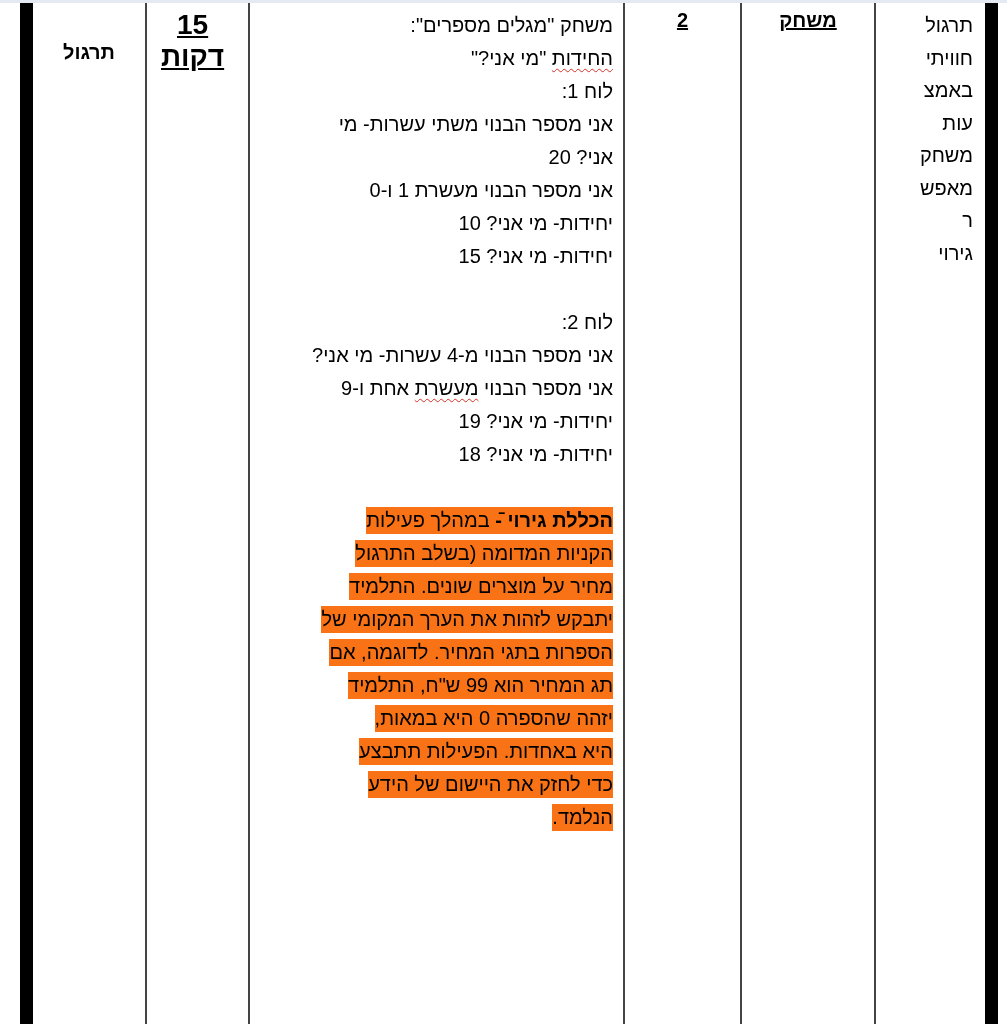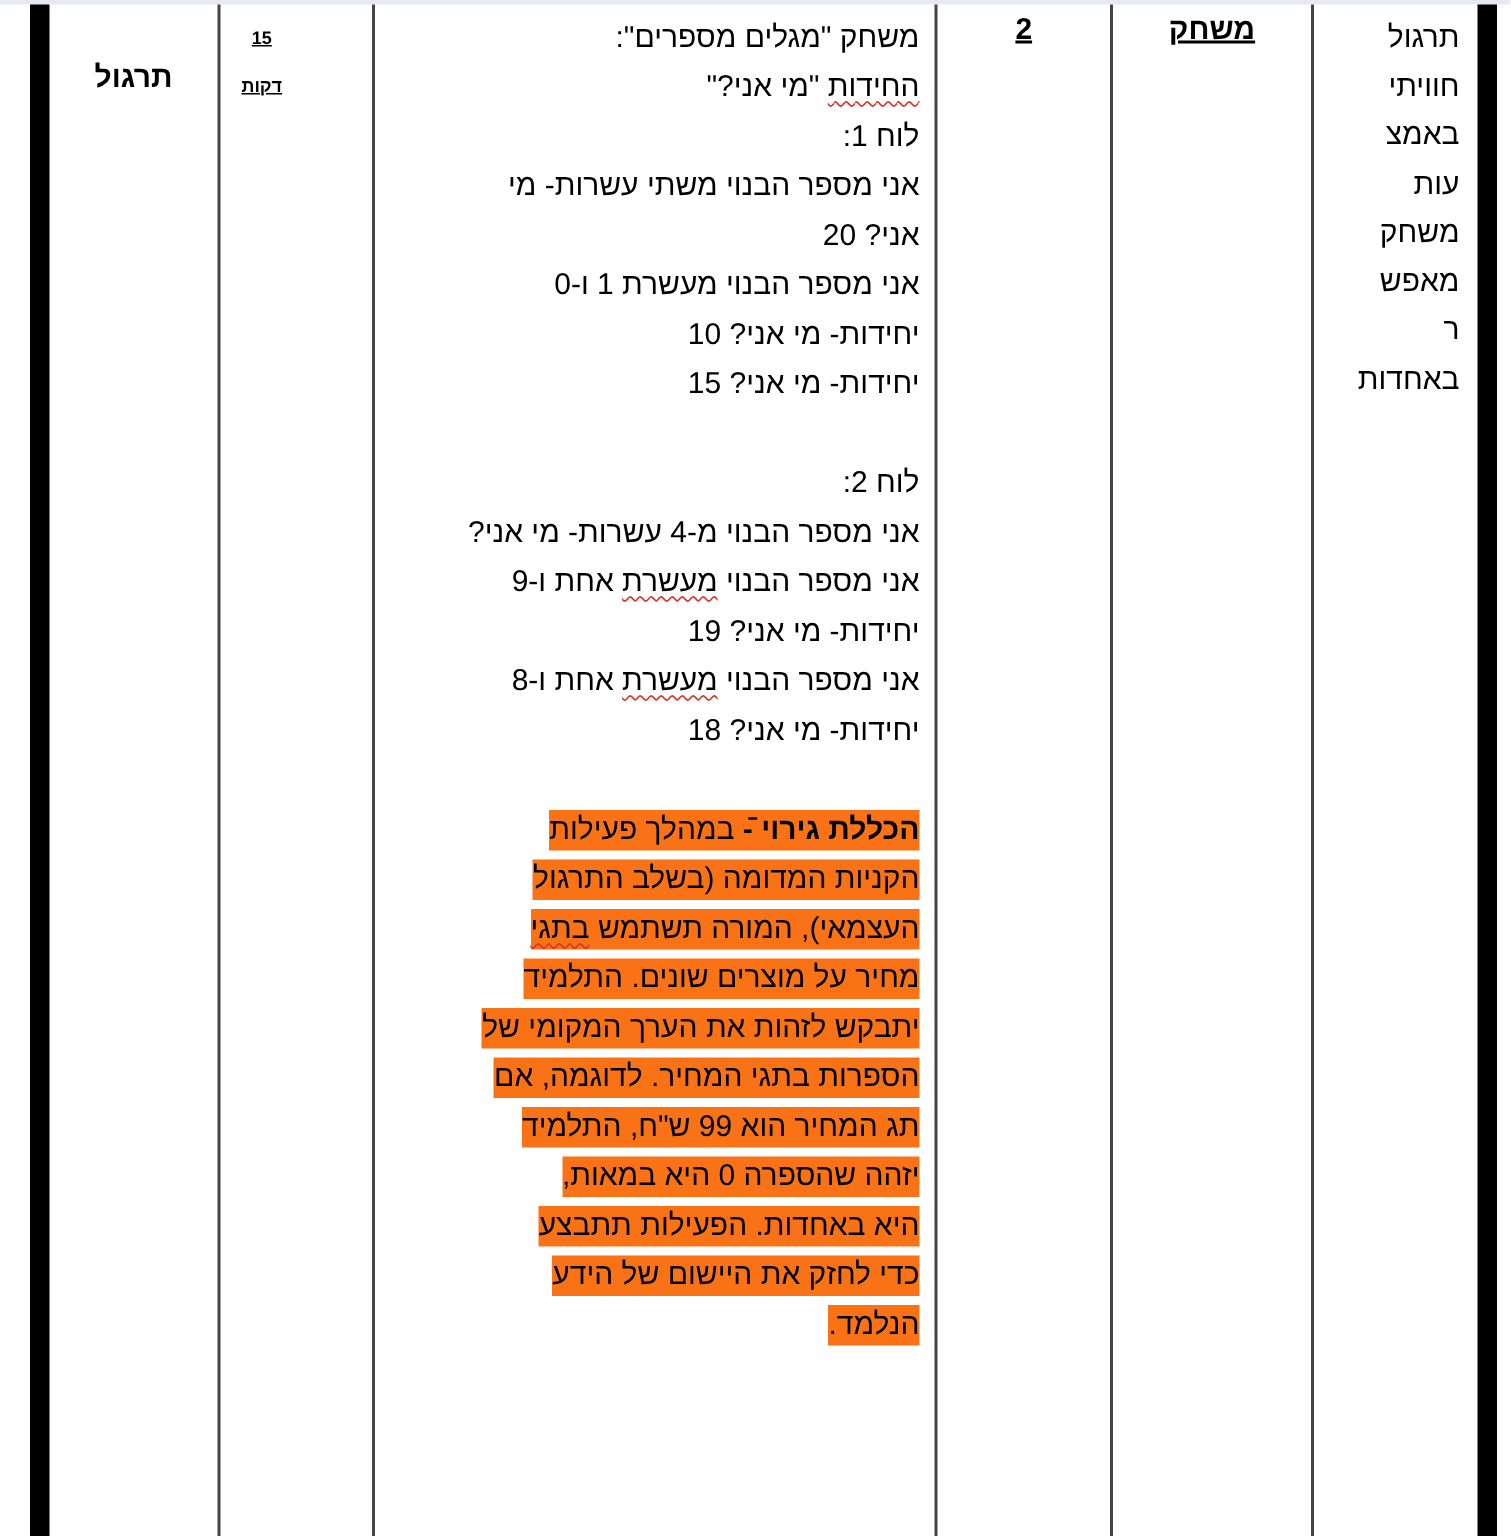--- a/index.html
+++ b/index.html
@@ -62,21 +62,21 @@
       text-align: center;
       font-weight: bold;
       font-size: 20px;
     }
     .time-block {
       position: absolute;
       top: 6px;
       left: 14px;
       text-align: left;
       font-weight: bold;
-      font-size: 12px;
+      font-size: 28px;
       line-height: 32px;
     }
     .time-block span {
       display: block;
       text-decoration: underline;
       text-align: center;
     }
     .num-label {
       position: absolute;
       top: 6px;
@@ -163,28 +163,26 @@
       <div class="line">אני מספר הבנוי משתי עשרות- מי</div>
       <div class="line">אני? 20</div>
       <div class="line">אני מספר הבנוי מעשרת 1 ו-0</div>
       <div class="line">יחידות- מי אני? 10</div>
       <div class="line">יחידות- מי אני? 15</div>
       <div class="spacer"></div>
       <div class="line">לוח 2:</div>
       <div class="line">אני מספר הבנוי מ-4 עשרות- מי אני?</div>
       <div class="line"><span>אני מספר הבנוי </span><span class="squiggle">מעשרת</span><span> אחת ו-9</span></div>
       <div class="line">יחידות- מי אני? 19</div>
-      <div class="line"><span>אני מספר הבנוי </span><span class="squiggle">מעשרת</span><span> אחת ו-8</span></div>
       <div class="line">יחידות- מי אני? 18</div>
       <div class="spacer"></div>
 
       <div class="hl-block">
         <div class="hl-line"><span class="hl"><span class="bold">הכללת גירוי ̄-</span><span> במהלך פעילות</span></span></div>
         <div class="hl-line"><span class="hl">הקניות המדומה (בשלב התרגול</span></div>
-        <div class="hl-line"><span class="hl"><span>העצמאי), המורה תשתמש </span><span class="squiggle">בתגי</span></span></div>
         <div class="hl-line"><span class="hl">מחיר על מוצרים שונים. התלמיד</span></div>
         <div class="hl-line"><span class="hl">יתבקש לזהות את הערך המקומי של</span></div>
         <div class="hl-line"><span class="hl">הספרות בתגי המחיר. לדוגמה, אם</span></div>
         <div class="hl-line"><span class="hl">תג המחיר הוא 99 ש"ח, התלמיד</span></div>
         <div class="hl-line"><span class="hl">יזהה שהספרה 0 היא במאות,</span></div>
         <div class="hl-line"><span class="hl">היא באחדות. הפעילות תתבצע</span></div>
         <div class="hl-line"><span class="hl">כדי לחזק את היישום של הידע</span></div>
         <div class="hl-line"><span class="hl">הנלמד.</span></div>
       </div>
     </div>
@@ -203,17 +201,17 @@
 
   <div class="cell col-goal">
     <div class="goal-lines">
       <div>תרגול</div>
       <div>חוויתי</div>
       <div>באמצ</div>
       <div>עות</div>
       <div>משחק</div>
       <div>מאפש</div>
       <div>ר</div>
-      <div>באחדות</div>
+      <div>גירוי</div>
     </div>
   </div>
 
 </div>
 
 </body></html>

